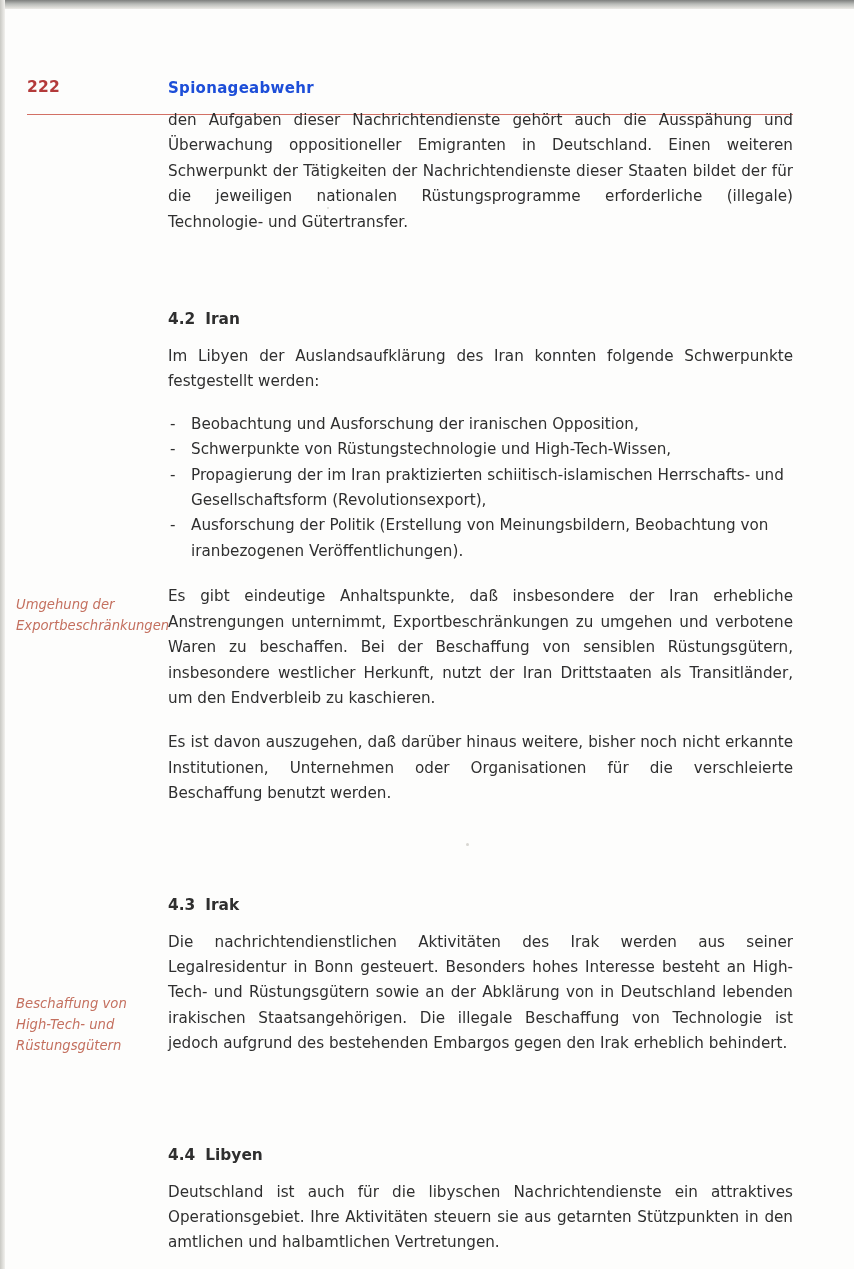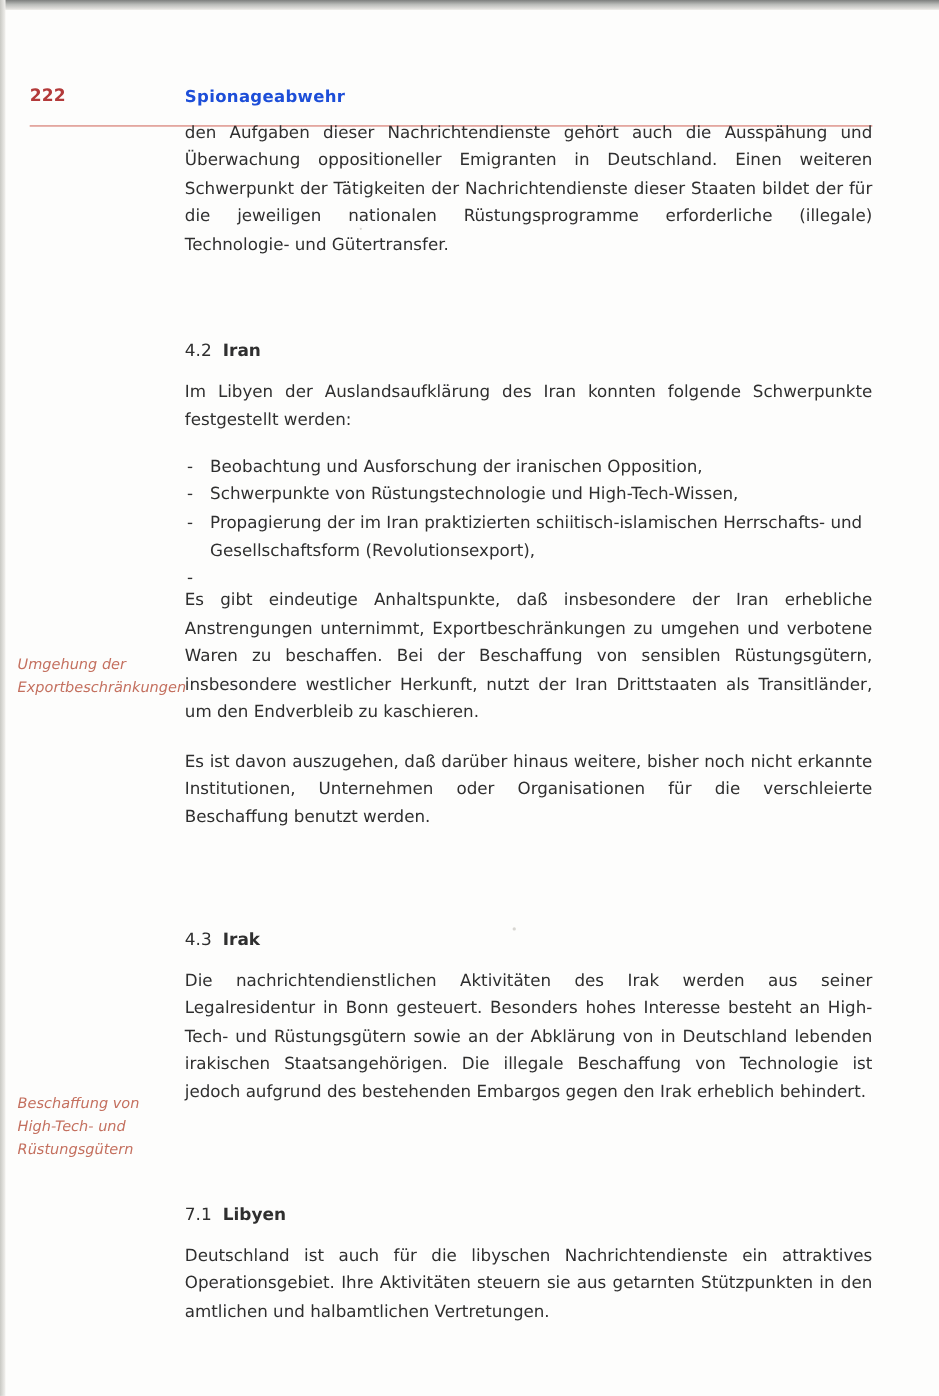--- a/index.html
+++ b/index.html
@@ -93,21 +93,21 @@
   }
   p.body.tight {
     margin-bottom: 17px;
   }
   .section-head {
     margin: 30px 0 16px 0;
     font-size: 15.4px;
     color: #2f2f2f;
   }
   .section-head .num {
-    font-weight: normal;
+    font-weight: bold;
   }
   .section-head .title {
     font-weight: bold;
     margin-left: 10px;
   }
   ul.dashlist {
     margin: 0 0 20px 0;
     padding: 0;
     list-style: none;
   }
@@ -174,36 +174,36 @@
     <div class="gap-md"></div>
 
     <div class="section-head">
       <span class="num">4.2</span><span class="title">Iran</span>
     </div>
     <p class="body tight">Im Libyen der Auslandsaufklärung des Iran konnten folgende Schwerpunkte festgestellt werden:</p>
     <ul class="dashlist">
       <li><span class="dash">-</span><span>Beobachtung und Ausforschung der iranischen Opposition,</span></li>
       <li><span class="dash">-</span><span>Schwerpunkte von Rüstungstechnologie und High-Tech-Wissen,</span></li>
       <li><span class="dash">-</span><span>Propagierung der im Iran praktizierten schiitisch-islamischen Herrschafts- und Gesellschaftsform (Revolutionsexport),</span></li>
-      <li><span class="dash">-</span></li>
+      <li><span class="dash">-</span><span>Ausforschung der Politik (Erstellung von Meinungsbildern, Beobachtung von iranbezogenen Veröffentlichungen).</span></li>
     </ul>
     <p class="body">Es gibt eindeutige Anhaltspunkte, daß insbesondere der Iran erhebliche Anstrengungen unternimmt, Exportbeschränkungen zu umgehen und verbotene Waren zu beschaffen. Bei der Beschaffung von sensiblen Rüstungsgütern, insbesondere westlicher Herkunft, nutzt der Iran Drittstaaten als Transitländer, um den Endverbleib zu kaschieren.</p>
     <p class="body">Es ist davon auszugehen, daß darüber hinaus weitere, bisher noch nicht erkannte Institutionen, Unternehmen oder Organisationen für die verschleierte Beschaffung benutzt werden.</p>
 
     <div class="gap-lg"></div>
 
     <div class="section-head">
       <span class="num">4.3</span><span class="title">Irak</span>
     </div>
     <p class="body">Die nachrichtendienstlichen Aktivitäten des Irak werden aus seiner Legalresidentur in Bonn gesteuert. Besonders hohes Interesse besteht an High-Tech- und Rüstungsgütern sowie an der Abklärung von in Deutschland lebenden irakischen Staatsangehörigen. Die illegale Beschaffung von Technologie ist jedoch aufgrund des bestehenden Embargos gegen den Irak erheblich behindert.</p>
 
     <div class="gap-lg"></div>
 
     <div class="section-head">
-      <span class="num">7.1</span><span class="title">Libyen</span>
+      <span class="num">4.4</span><span class="title">Libyen</span>
     </div>
     <p class="body">Deutschland ist auch für die libyschen Nachrichtendienste ein attraktives Operationsgebiet. Ihre Aktivitäten steuern sie aus getarnten Stützpunkten in den amtlichen und halbamtlichen Vertretungen.</p>
 
   </div>
 
   <div class="speck" style="left:466px; top:843px; width:3px; height:3px;"></div>
   <div class="speck" style="left:327px; top:207px; width:2px; height:2px;"></div>
 
 </div>
 

